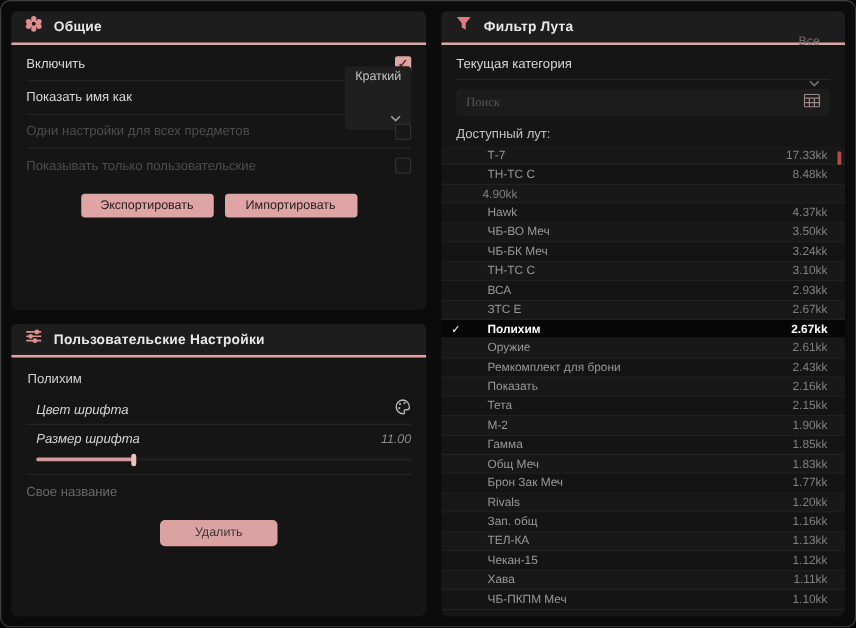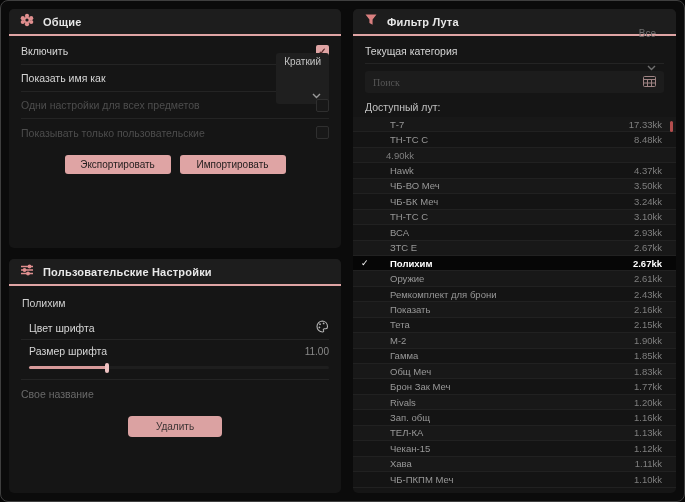--- a/index.html
+++ b/index.html
@@ -31,21 +31,21 @@
   .btn { background:#dfa4a4; color:#262020; font-size:10px; border:none; border-radius:3px;
          width:106px; padding:4px 0; text-align:center; }
   .btn-delete { display:block; background:#dba2a2; color:#3c3434; font-size:10px; border:none;
                 border-radius:4px; width:94px; padding:5px 16px; margin:8px auto 0 auto; text-align:center; }
 
   .gp1 { height:239px; flex:0 0 239px; margin-bottom:11px; }
   .gp1 .row { height:27px; }
   .cp { flex:1; }
   .item-name { color:#cfcfcf; font-size:10.5px; padding:9px 0 7px 1px; }
   .cp .sub { padding-left:8px; }
-  .cp .row { height:24px; }
+  .cp .row { height:24px;font-style:italic; }
   .val-dim { color:#8a8a8a; font-size:10px; }
   .slider { position:relative; height:10px; margin:1px 0 6px 8px; }
   .slider-track { position:absolute; top:3px; left:0; right:0; height:3px; background:#1e1e1e; border-radius:2px; }
   .slider-fill { position:absolute; top:3px; left:0; height:3px; background:#d79a9a; border-radius:2px; }
   .slider-thumb { position:absolute; top:0; width:4px; height:10px; background:#eec1c1; border-radius:2px; }
   .name-input { width:100%; height:28px; background:transparent; border:none; outline:none;
                 color:#bbb; font-size:10.5px; font-family:inherit; }
   .name-input::placeholder { color:#6a6a6a; }
 
   .fp .row-cat { height:26px; }

